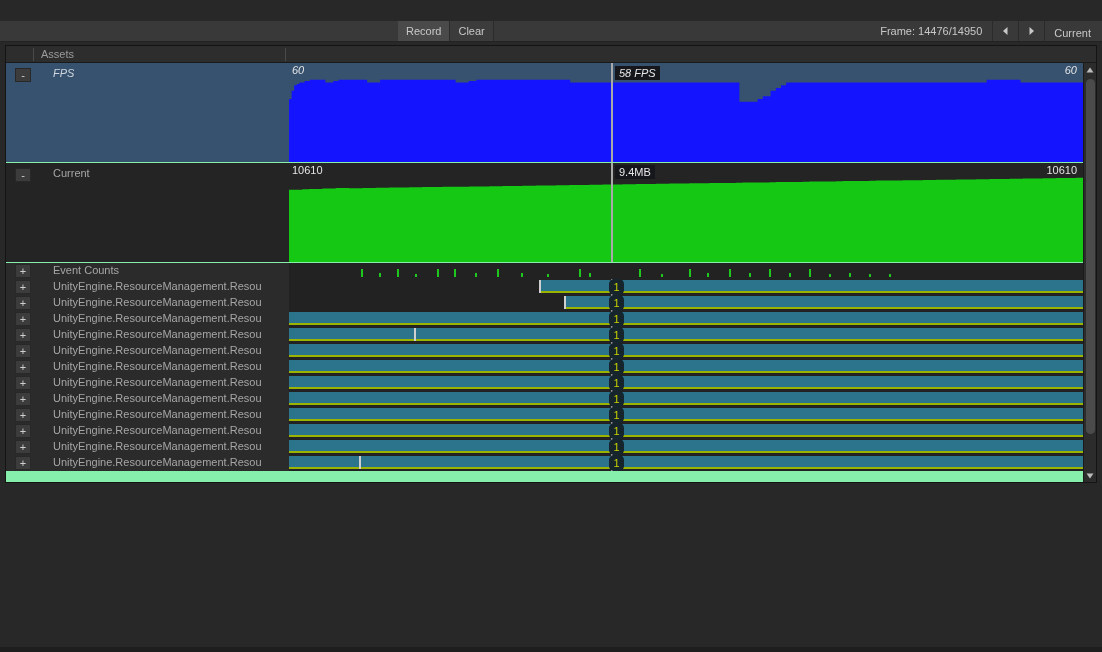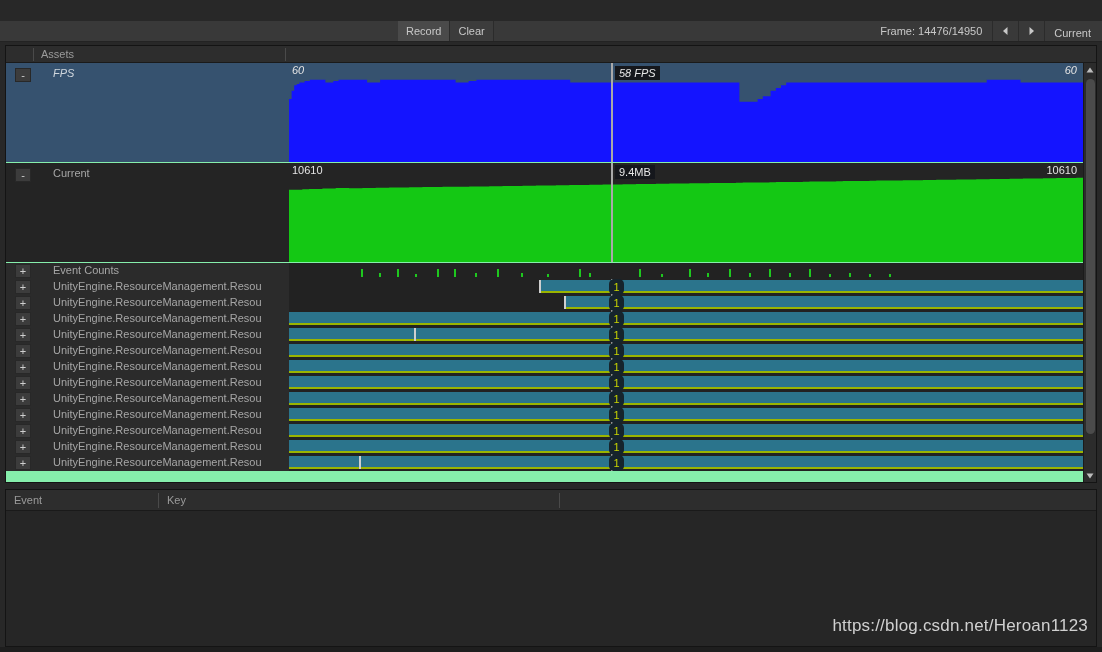--- a/index.html
+++ b/index.html
@@ -460,25 +460,15 @@
       </div>
       <div id="vscroll-thumb"></div>
       <div class="sb-arrow down">
         <svg width="8" height="6" viewBox="0 0 8 6">
             <path d="M4 5.5 L0.5 0.5 L7.5 0.5 Z" fill="#bdbdbd"></path>
           </svg>
       </div>
     </div>
   </div>
 
-  <div id="bottom-panel">
-    <div id="bottom-header">
-      <div class="sep" style="left:152px;"></div>
-      <div class="sep" style="left:553px;"></div>
-      <div class="bh-label" style="left:8px;">Event</div>
-      <div class="bh-label" style="left:161px;">Key</div>
-    </div>
-    <div id="bottom-body"></div>
-    <div id="watermark">https://blog.csdn.net/Heroan1123</div>
-  </div>
 
   <div id="statusbar"></div>
 </div>
 
 </body></html>

